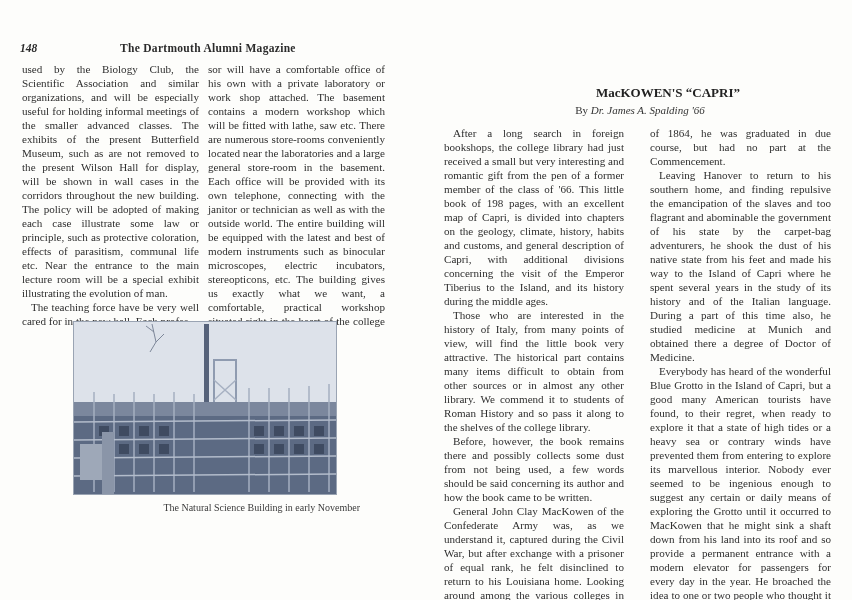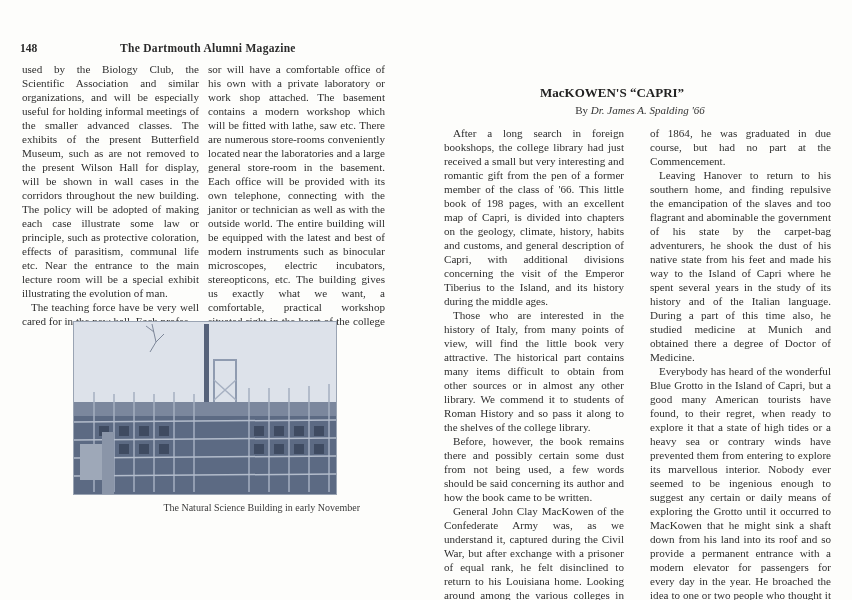--- a/index.html
+++ b/index.html
@@ -11,21 +11,21 @@
       position: relative;
     }
     .page { position: absolute; top: 0; height: 600px; }
     .page-left { left: 0; width: 420px; }
     .page-right { left: 426px; width: 426px; }
     .running-head {
       position: absolute; top: 42px; left: 20px; width: 380px;
       font-size: 11.5px; font-weight: bold; color: #2b2b2b;
       font-family: "Liberation Serif", serif;
     }
-    .running-head .pageno { position: absolute; left: 0; }
+    .running-head .pageno { position: absolute; left: 0; font-style: italic; }
     .running-head .mag-title { position: absolute; left: 100px; letter-spacing: 0.3px; }
     .col {
       position: absolute; font-family: "Liberation Serif", serif;
       font-size: 11.1px; line-height: 14px; text-align: justify;
       color: #2e2e2e;
     }
     .col p { margin: 0; text-indent: 0; }
     .col p.indent { text-indent: 9px; }
     .col-l1 { left: 22px; top: 62px; width: 177px; }
     .col-l2 { left: 208px; top: 62px; width: 177px; }
@@ -33,21 +33,21 @@
       position: absolute; left: 73px; top: 321px; width: 262px; height: 172px;
       border: 1px solid #9aa4b3;
       background: linear-gradient(#d9dee6 0%, #e3e7ed 40%, #b9c2cf 55%, #6f7c92 70%, #4f5c74 100%);
       overflow: hidden;
     }
     .caption {
       position: absolute; left: 60px; top: 502px; width: 300px; text-align: right;
       font-family: "Liberation Serif", serif; font-size: 10px; color: #3a3a3a;
     }
     .article-title {
-      position: absolute; left: 540px; top: 85px; width: 200px; text-align: left;
+      position: absolute; left: 540px; top: 85px; width: 200px; text-align: right;
       font-family: "Liberation Serif", serif; font-weight: bold; font-size: 13px; color: #222;
     }
     .byline {
       position: absolute; left: 540px; top: 104px; width: 200px; text-align: center;
       font-family: "Liberation Serif", serif; font-size: 11px; color: #333;
     }
     .byline .by { font-style: normal; }
     .byline .author { font-style: italic; margin-top: 16px; }
     .col-r1 { left: 444px; top: 126px; width: 180px; }
     .col-r2 { left: 650px; top: 126px; width: 181px; }
@@ -135,21 +135,21 @@
 
 <div class="article-title">MacKOWEN'S “CAPRI”</div>
 <div class="byline">
   <span class="by">By</span>
   <span class="author">Dr. James A. Spalding '66</span>
 </div>
 
 <div class="col col-r1">
   <p class="indent">After a long search in foreign bookshops, the college library had just received a small but very interesting and romantic gift from the pen of a former member of the class of '66. This little book of 198 pages, with an excellent map of Capri, is divided into chapters on the geology, climate, history, habits and customs, and general description of Capri, with additional divisions concerning the visit of the Emperor Tiberius to the Island, and its history during the middle ages.</p>
   <p class="indent">Those who are interested in the history of Italy, from many points of view, will find the little book very attractive. The historical part contains many items difficult to obtain from other sources or in almost any other library. We commend it to students of Roman History and so pass it along to the shelves of the college library.</p>
-  <p class="indent">Before, however, the book remains there and possibly certain some dust from not being used, a few words should be said concerning its author and how the book came to be written.</p>
+  <p class="indent">Before, however, the book remains there and possibly collects some dust from not being used, a few words should be said concerning its author and how the book came to be written.</p>
   <p class="indent">General John Clay MacKowen of the Confederate Army was, as we understand it, captured during the Civil War, but after exchange with a prisoner of equal rank, he felt disinclined to return to his Louisiana home. Looking around among the various colleges in the North to finish his education, he decided to unite his career with that of the class of '66 at Dartmouth. Arriving in the spring</p>
 </div>
 
 <div class="col col-r2">
   <p>of 1864, he was graduated in due course, but had no part at the Commencement.</p>
   <p class="indent">Leaving Hanover to return to his southern home, and finding repulsive the emancipation of the slaves and too flagrant and abominable the government of his state by the carpet-bag adventurers, he shook the dust of his native state from his feet and made his way to the Island of Capri where he spent several years in the study of its history and of the Italian language. During a part of this time also, he studied medicine at Munich and obtained there a degree of Doctor of Medicine.</p>
   <p class="indent">Everybody has heard of the wonderful Blue Grotto in the Island of Capri, but a good many American tourists have found, to their regret, when ready to explore it that a state of high tides or a heavy sea or contrary winds have prevented them from entering to explore its marvellous interior. Nobody ever seemed to be ingenious enough to suggest any certain or daily means of exploring the Grotto until it occurred to MacKowen that he might sink a shaft down from his land into its roof and so provide a permanent entrance with a modern elevator for passengers for every day in the year. He broached the idea to one or two people who thought it highly excellent, but the rumor soon reached the ears of the seamen, owners of boats, who made a living by carrying passengers in under the low arch on the sea side of the Grotto, into its inside. Hearing that their means of</p>
 </div>
 
 </body></html>

